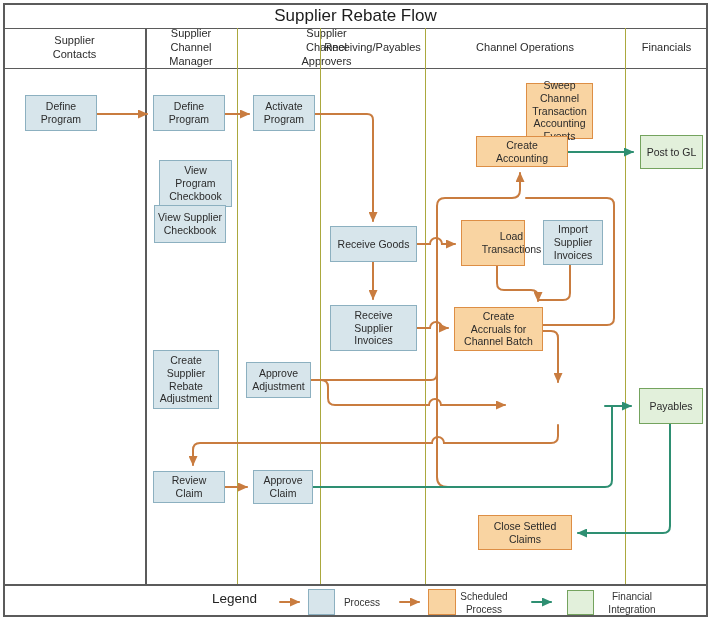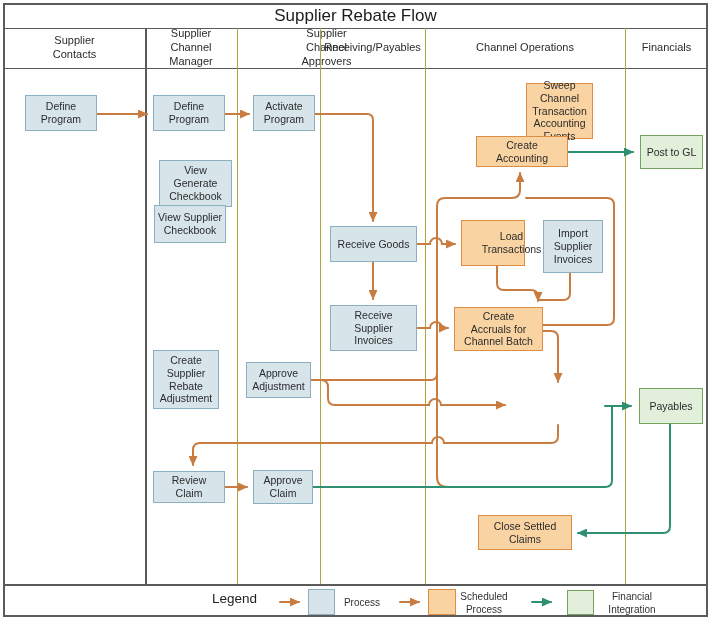--- a/index.html
+++ b/index.html
@@ -31,21 +31,21 @@
   .n-dpc{left:25px;top:95px;width:72px;height:36px;}
   .n-dpm{left:153px;top:95px;width:72px;height:36px;}
   .n-ap{left:253px;top:95px;width:62px;height:36px;}
   .n-vpc{left:159px;top:160px;width:73px;height:47px;}
   .n-vsc{left:154px;top:205px;width:72px;height:38px;}
   .n-sweep{left:526px;top:83px;width:67px;height:56px;}
   .n-ca{left:476px;top:136px;width:92px;height:31px;}
   .n-pgl{left:640px;top:135px;width:63px;height:34px;}
   .n-rg{left:330px;top:226px;width:87px;height:36px;}
   .n-lt{left:461px;top:220px;width:64px;height:46px;padding-left:40px;}
-  .n-isi{left:543px;top:220px;width:60px;height:53px;}
+  .n-isi{left:543px;top:220px;width:60px;height:45px;}
   .n-rsi{left:330px;top:305px;width:87px;height:46px;}
   .n-cab{left:454px;top:307px;width:89px;height:44px;}
   .n-gsc{left:513px;top:388px;width:92px;height:37px;}
   .n-pay{left:639px;top:388px;width:64px;height:36px;}
   .n-csra{left:153px;top:350px;width:66px;height:59px;}
   .n-aa{left:246px;top:362px;width:65px;height:36px;}
   .n-rc{left:153px;top:471px;width:72px;height:32px;}
   .n-ac{left:253px;top:470px;width:60px;height:34px;}
   .n-csc{left:478px;top:515px;width:94px;height:35px;}
   
@@ -127,21 +127,21 @@
       <path d="M605,406 H631" marker-end="url(#mG)"></path>
       <path d="M313,487 H605 Q612,487 612,480 V407"></path>
       <path d="M670,424 V526 Q670,533 663,533 H578" marker-end="url(#mG)"></path>
       <path d="M532,602 H551" marker-end="url(#mG)"></path>
     </g>
   </svg>
 
   <div class="node process n-dpc">Define Program</div>
   <div class="node process n-dpm">Define Program</div>
   <div class="node process n-ap">Activate Program</div>
-  <div class="node process pad8 n-vpc">View Generate Checkbook</div>
+  <div class="node process pad8 n-vpc">View Program Checkbook</div>
   <div class="node process n-vsc">View Supplier Checkbook</div>
   <div class="node sched n-sweep">Sweep Channel Transaction Accounting Events</div>
   <div class="node sched n-ca">Create Accounting</div>
   <div class="node fin n-pgl">Post to GL</div>
   <div class="node process n-rg">Receive Goods</div>
   <div class="node sched n-lt">Load Transactions</div>
   <div class="node process n-isi">Import Supplier Invoices</div>
   <div class="node process n-rsi">Receive Supplier Invoices</div>
   <div class="node sched pad8 n-cab">Create Accruals for Channel Batch</div>
   <div class="node fin n-pay">Payables</div>

